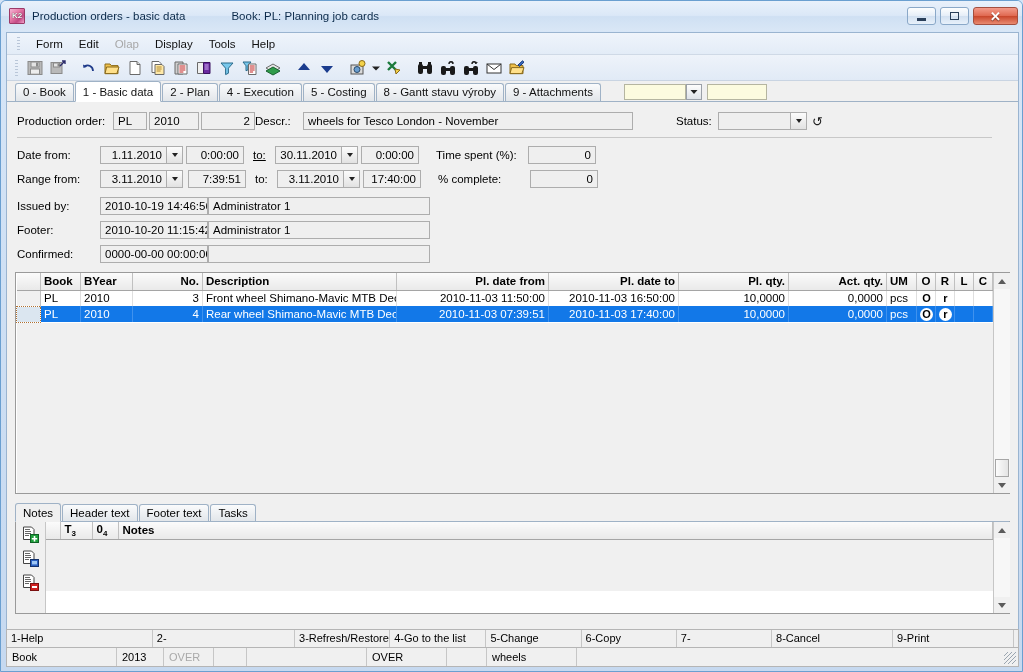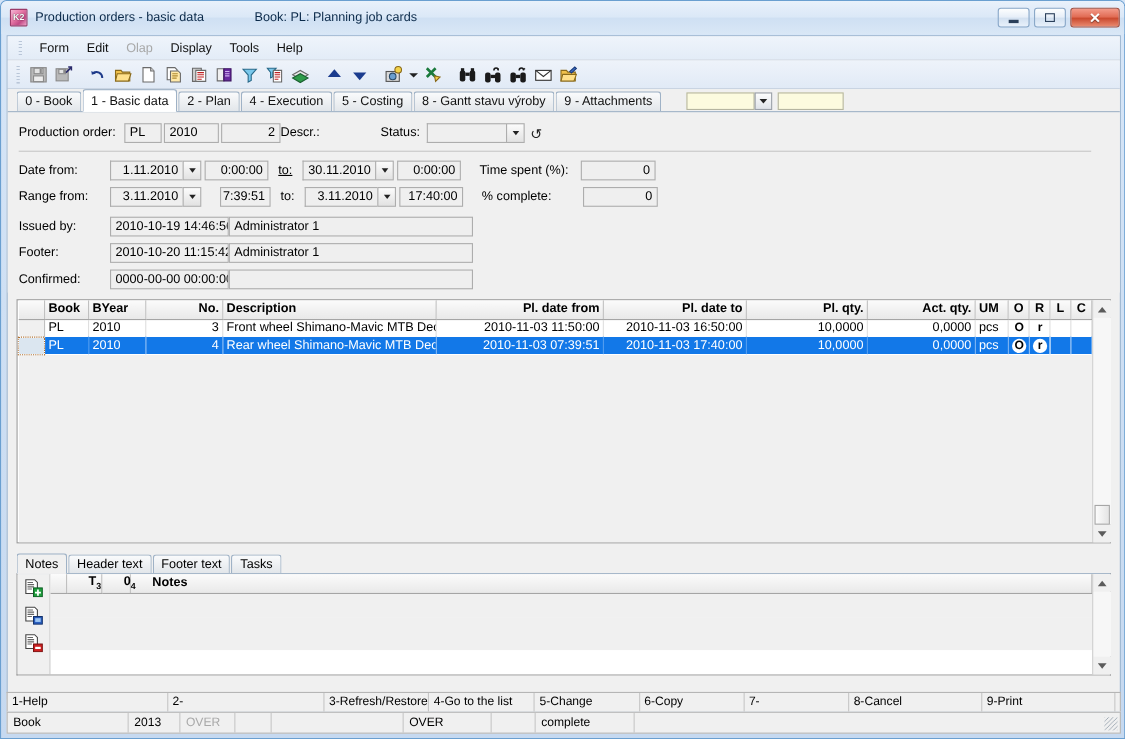--- a/index.html
+++ b/index.html
@@ -288,21 +288,21 @@
     padding-top: 4px; gap: 5px;
     border-right: 1px solid #c6c6c6;
   }
   #notes-grid { flex: 1; background: #fff; display: flex; }
   .nt-inner { flex: 1; }
   table.ngrid { border-collapse: collapse; width: 100%; table-layout: fixed; }
   table.ngrid th {
     background: linear-gradient(to bottom, #fbfbfb 0%, #e9e9e9 100%);
     border-right: 1px solid #c0c0c0;
     border-bottom: 1px solid #a5a5a5;
-    height: 17px; font-size: 11.5px; font-weight: bold; padding: 0 20px;
+    height: 17px; font-size: 11.5px; font-weight: bold; padding: 0 4px;
     text-align: left; color: #000;
   }
   table.ngrid td { height: 16px; font-size: 11.5px; padding: 0 4px; }
   tr.nodata td { background: #e0e0e0; text-align: center; }
 
   
   #fnbar {
     position: absolute; left: 5px; top: 628px; width: 1013px; height: 18px;
     display: flex; background: #f0f0f0; border: 1px solid #b5b5b5; border-bottom: none;
   }
@@ -530,20 +530,21 @@
       </div>
     </div>
 
     <div id="form-header">
       <div class="frow">
         <span class="lbl" style="width:96px">Production order:</span>
         <span class="fld" style="width:34px">PL</span>
         <span class="fld" style="width:50px;margin-left:2px">2010</span>
         <span class="fld num" style="width:54px;margin-left:2px">2</span>
         <span class="lbl" style="width:48px">Descr.:</span>
+        <span class="fld" style="width:330px">wheels for Tesco London - November</span>
         <span class="lbl" style="margin-left:43px;width:42px">Status:</span>
         <span class="combo">
           <span class="fld" style="width:72px"></span>
           <span class="cbtn">
               <i></i>
             </span>
         </span>
         <span class="reload-icon">↺</span>
       </div>
 
@@ -571,21 +572,21 @@
       </div>
 
       <div class="frow">
         <span class="lbl" style="width:83px">Range from:</span>
         <span class="combo">
           <span class="fld num" style="width:66px">3.11.2010</span>
           <span class="cbtn">
               <i></i>
             </span>
         </span>
-        <span class="fld num" style="width:46px;margin-left:17px">7:39:51</span>
+        <span class="fld num" style="width:58px;margin-left:5px">7:39:51</span>
         <span class="lbl" style="margin-left:9px;width:22px">to:</span>
         <span class="combo">
           <span class="fld num" style="width:66px">3.11.2010</span>
           <span class="cbtn">
               <i></i>
             </span>
         </span>
         <span class="fld num" style="width:58px;margin-left:3px">17:40:00</span>
         <span class="lbl" style="margin-left:17px;width:92px">% complete:</span>
         <span class="fld num" style="width:68px">0</span>
@@ -789,18 +790,18 @@
   </div>
 
   <div id="statusbar">
     <div class="stcell" style="width:110px">Book</div>
     <div class="stcell" style="width:47px">2013</div>
     <div class="stcell gray" style="width:50px">OVER</div>
     <div class="stcell" style="width:33px"></div>
     <div class="stcell" style="width:120px"></div>
     <div class="stcell" style="width:80px">OVER</div>
     <div class="stcell" style="width:40px"></div>
-    <div class="stcell" style="width:90px">complete</div>
+    <div class="stcell" style="width:90px">wheels</div>
     <div class="stcell" style="flex:1;border-right:none"></div>
     <div class="grip"></div>
   </div>
 
 </div>
 
 </body></html>

